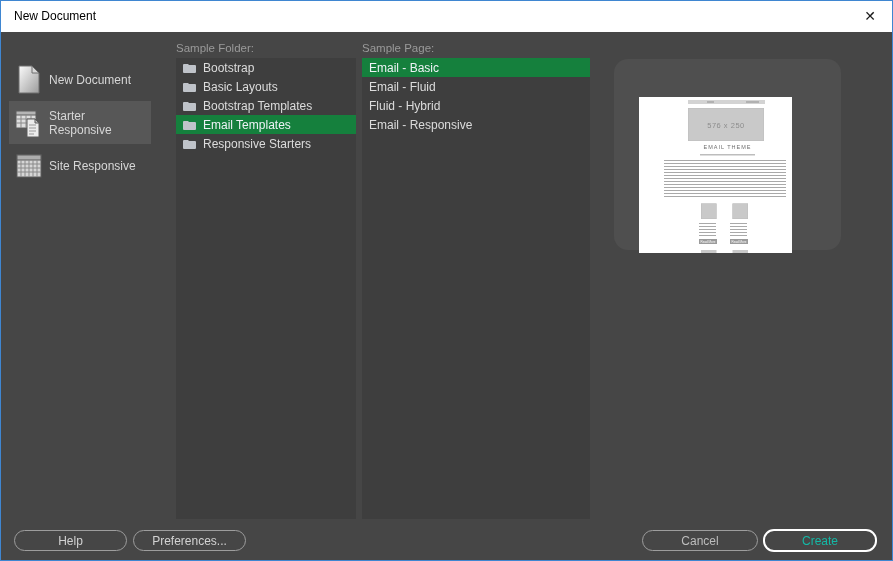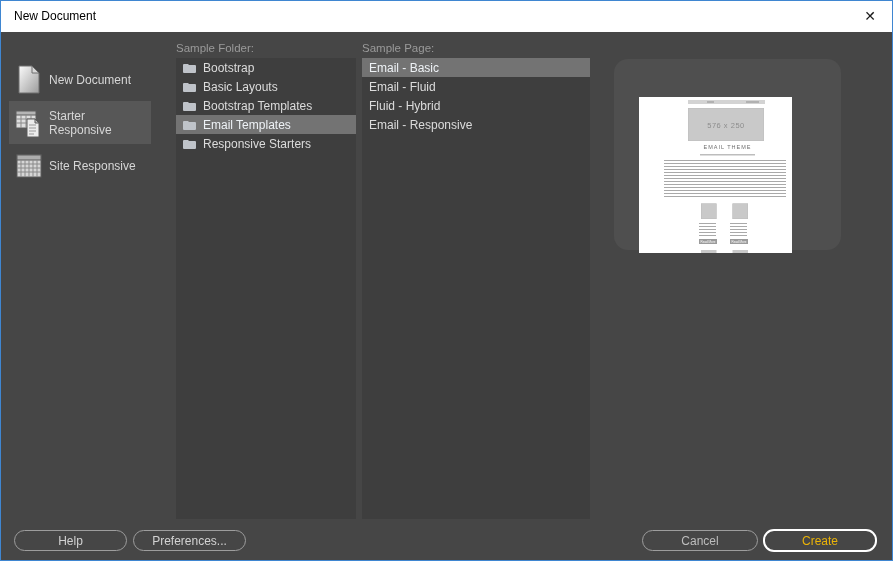--- a/index.html
+++ b/index.html
@@ -16,21 +16,21 @@
   
   .side-item{position:absolute;left:8px;width:142px;height:43px;display:flex;align-items:center;cursor:pointer;}
   .side-item.selected{background:#575757;}
   .side-item .ic{width:40px;display:flex;justify-content:center;flex:0 0 40px;}
   .side-item .lbl{font-size:12px;color:#d6d6d6;}
   
   .col-label{position:absolute;top:41px;font-size:11.5px;color:#9a9a9a;}
   
   .panel{position:absolute;top:57px;height:461px;background:#3e3e3e;}
   .row{height:19px;display:flex;align-items:center;font-size:12px;color:#dcdcdc;cursor:pointer;padding-left:7px;}
-  .row.selected{background:#737373;color:#eef2f6;}
+  .row.selected{background:#15803d;color:#eef2f6;}
   .folder-ic{width:13px;height:10px;margin-right:7px;flex:0 0 13px;}
   
   .preview-panel{position:absolute;left:613px;top:58px;width:227px;height:191px;background:#4f4f4f;border-radius:14px;}
   .thumb{position:absolute;left:638px;top:96px;width:153px;height:156px;background:#fdba74;overflow:hidden;}
   .thumb-inner{position:absolute;left:0;top:0;width:354px;height:312px;transform:scale(.5);transform-origin:0 0;background:#fff;}
   .t-topbar{position:absolute;left:98px;top:6px;width:154px;height:8px;background:#d3d3d3;}
   .t-topbar .m1{position:absolute;left:38px;top:3px;width:14px;height:2px;background:#8f8f8f;}
   .t-topbar .m2{position:absolute;right:12px;top:3px;width:26px;height:2px;background:#8f8f8f;}
   .t-img{position:absolute;left:98px;top:22px;width:152px;height:66px;background:#c9c9c9;border:1px solid #bdbdbd;
     display:flex;align-items:center;justify-content:center;font-size:15px;color:#8d8d8d;letter-spacing:1px;}
@@ -43,21 +43,21 @@
   .t-readmore{position:absolute;top:284px;width:36px;height:10px;background:#9b9b9b;border:none;color:#fff;
     font-size:6px;line-height:10px;text-align:center;padding:0;cursor:pointer;}
   .t-botbar{position:absolute;top:306px;width:31px;height:8px;background:#c9c9c9;}
   .c1{left:124px;} .c2{left:187px;} .b1{left:120px;} .b2{left:182px;}
   
   .btn{position:absolute;top:529px;height:21px;border-radius:11px;background:transparent;border:1px solid #9d9d9d;
     color:#d2d2d2;font-size:12px;cursor:pointer;padding:0;}
   .btn-help{left:13px;width:113px;}
   .btn-prefs{left:132px;width:113px;}
   .btn-cancel{left:641px;width:116px;color:#bdbdbd;}
-  .btn-create{left:762px;top:528px;width:114px;height:23px;border:2px solid #ffffff;color:#eab308;}
+  .btn-create{left:762px;top:528px;width:114px;height:23px;border:2px solid #ffffff;color:#14b8a6;}
 </style>
 </head>
 <body>
 
 <div class="dialog">
 
   <div class="titlebar">
     <span class="title">New Document</span>
     <button class="close-btn">✕</button>
   </div>

